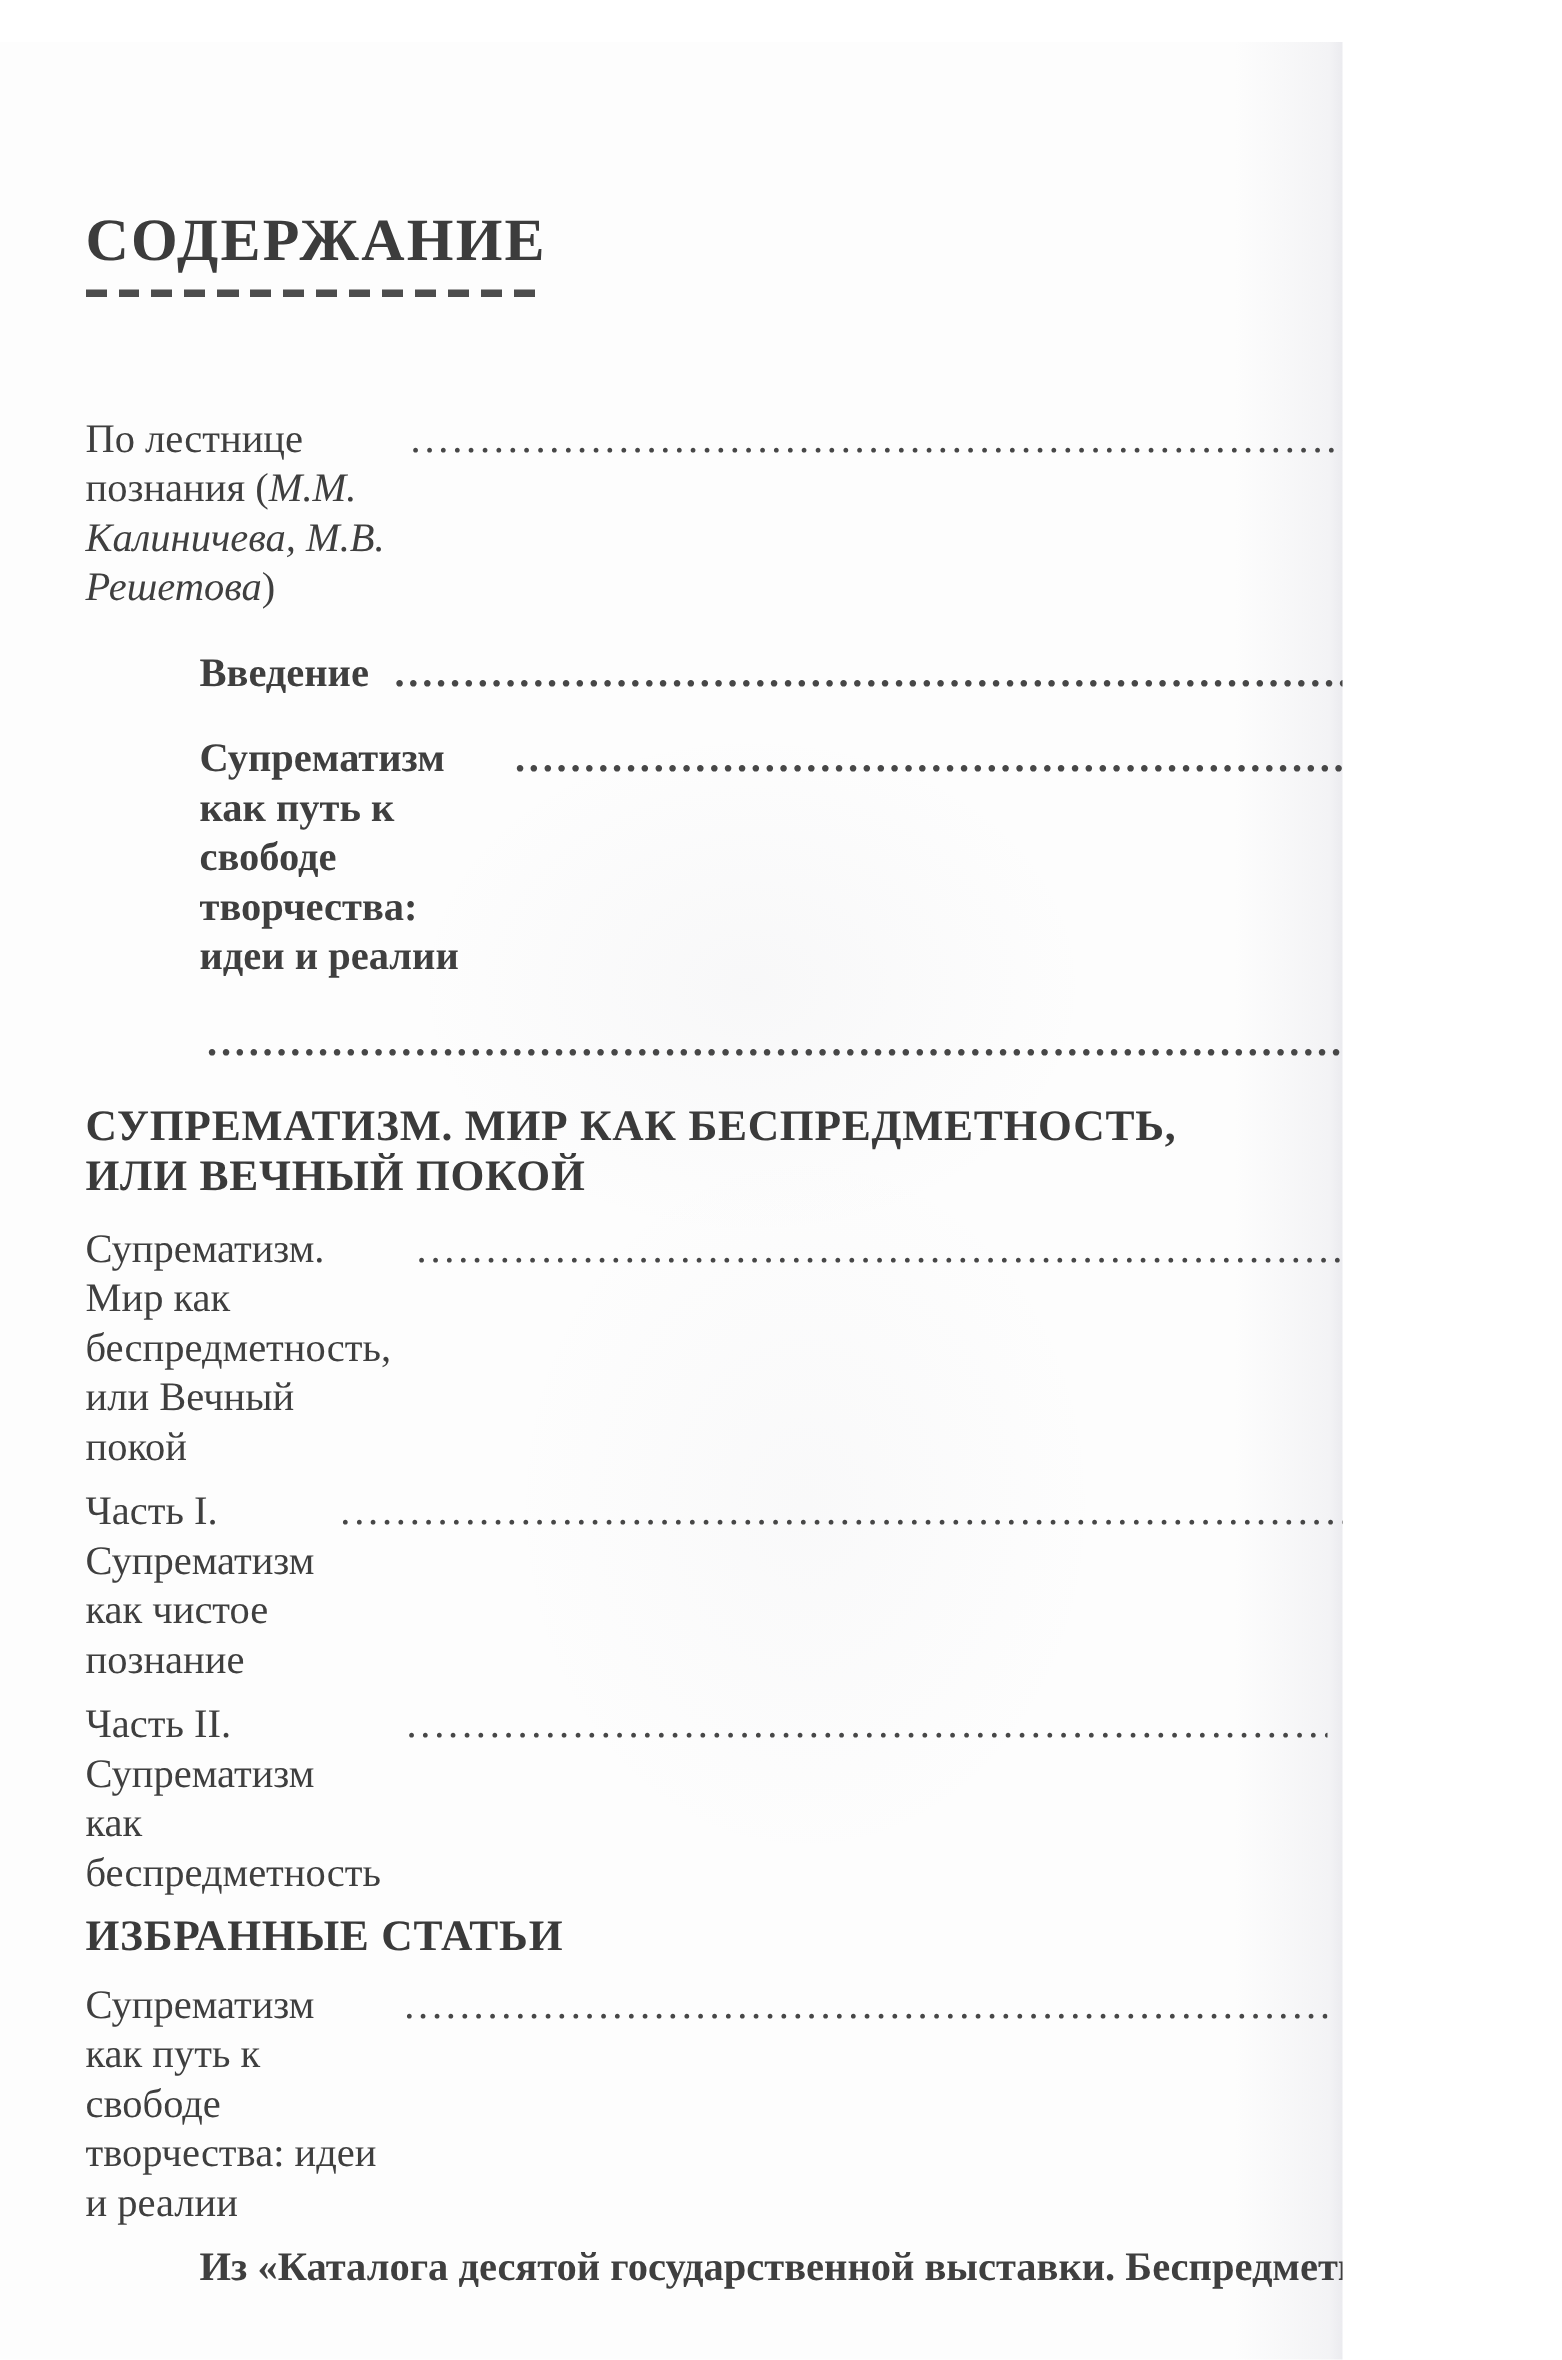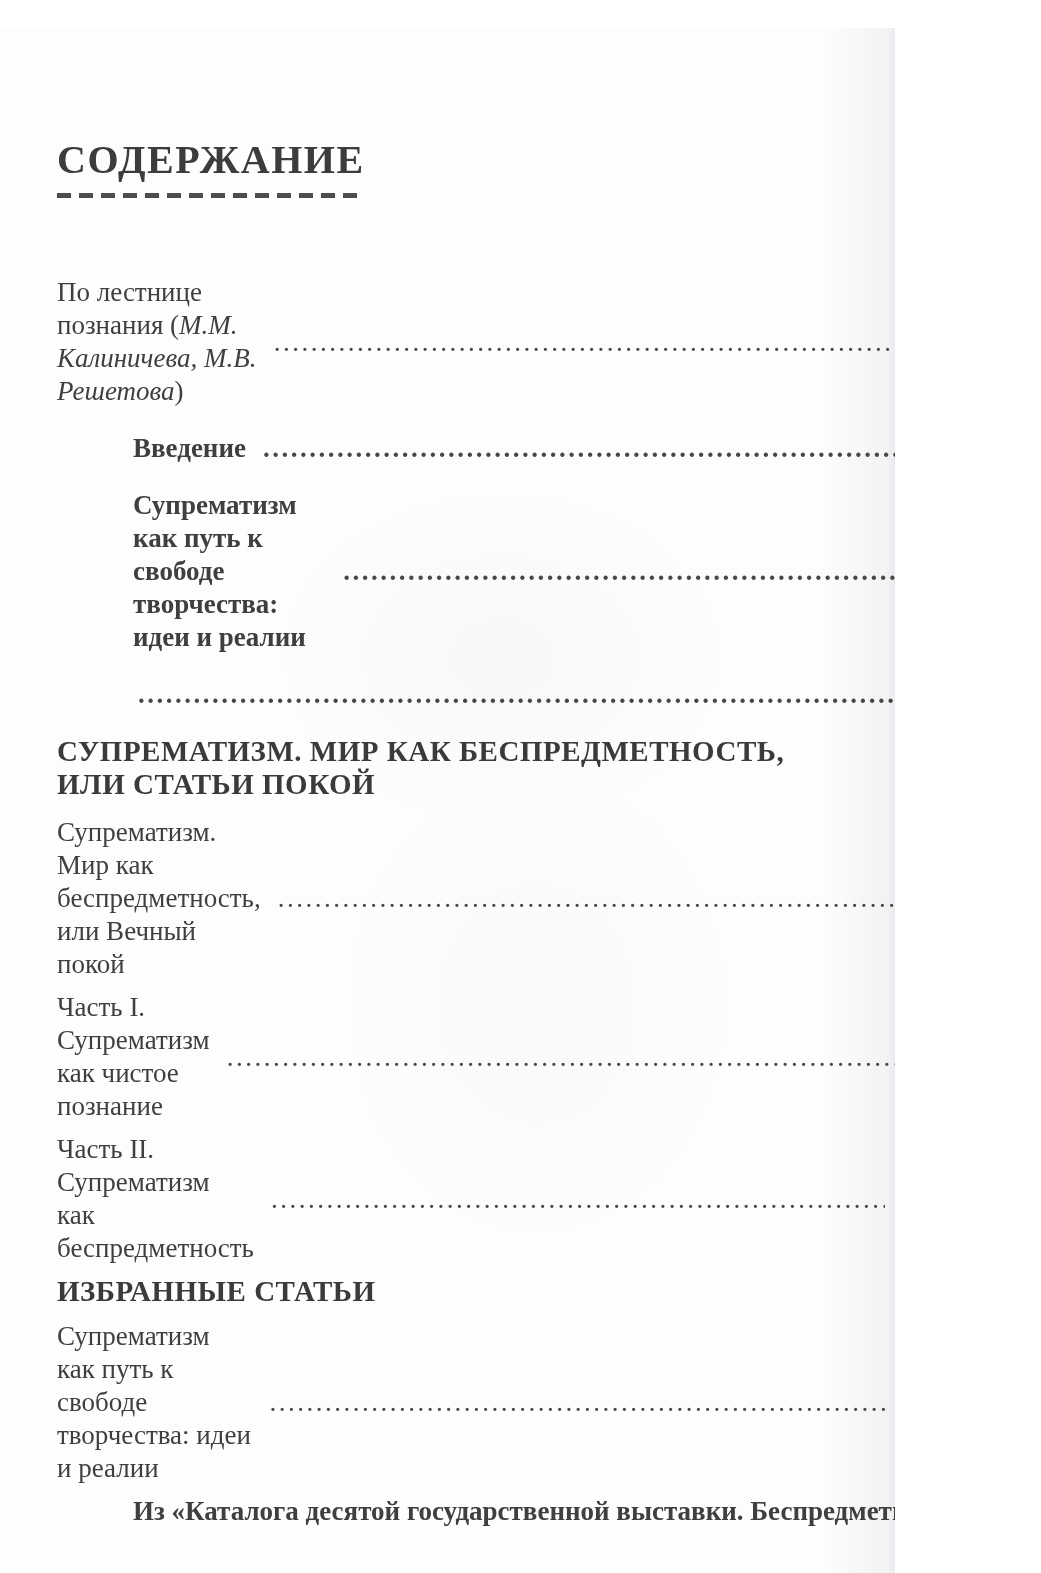--- a/index.html
+++ b/index.html
@@ -32,21 +32,21 @@
     letter-spacing: 1.5px;
     color: #3c3c3c;
   }
   .dash-underline {
     width: 304px; height: 5px;
     margin-top: 10px;
     background: repeating-linear-gradient(90deg, #4d4d4d 0, #4d4d4d 14px, transparent 14px, transparent 22px);
   }
   .row {
     display: flex;
-    align-items: center;
+    align-items: flex-start;
     font-size: 27px;
     line-height: 33px;
     margin-bottom: 10px;
     gap: 12px;
   }
   .row.mb-lg, .entry2.mb-lg { margin-bottom: 24px; }
   .entry2 { margin-bottom: 10px; font-size: 27px; line-height: 33px; }
   .indent1 { padding-left: 76px; font-weight: bold; }
   .t { flex: 0 1 auto; }
   .t i { font-style: italic; }
@@ -102,21 +102,21 @@
       <span class="pg">5</span>
     </div>
 
     <div class="row mb-lg indent1">
       <span class="lead"></span>
       <span class="pg">38</span>
     </div>
 
     <div class="sec sec1">
       <div>СУПРЕМАТИЗМ. МИР КАК БЕСПРЕДМЕТНОСТЬ,</div>
-      <div>ИЛИ СТАТЬИ ПОКОЙ</div>
+      <div>ИЛИ ВЕЧНЫЙ ПОКОЙ</div>
     </div>
 
     <div class="row">
       <span class="t">Супрематизм. Мир как беспредметность, или Вечный покой</span>
       <span class="lead"></span>
       <span class="pg">39</span>
     </div>
 
     <div class="row">
       <span class="t">Часть I. Супрематизм как чистое познание</span>

